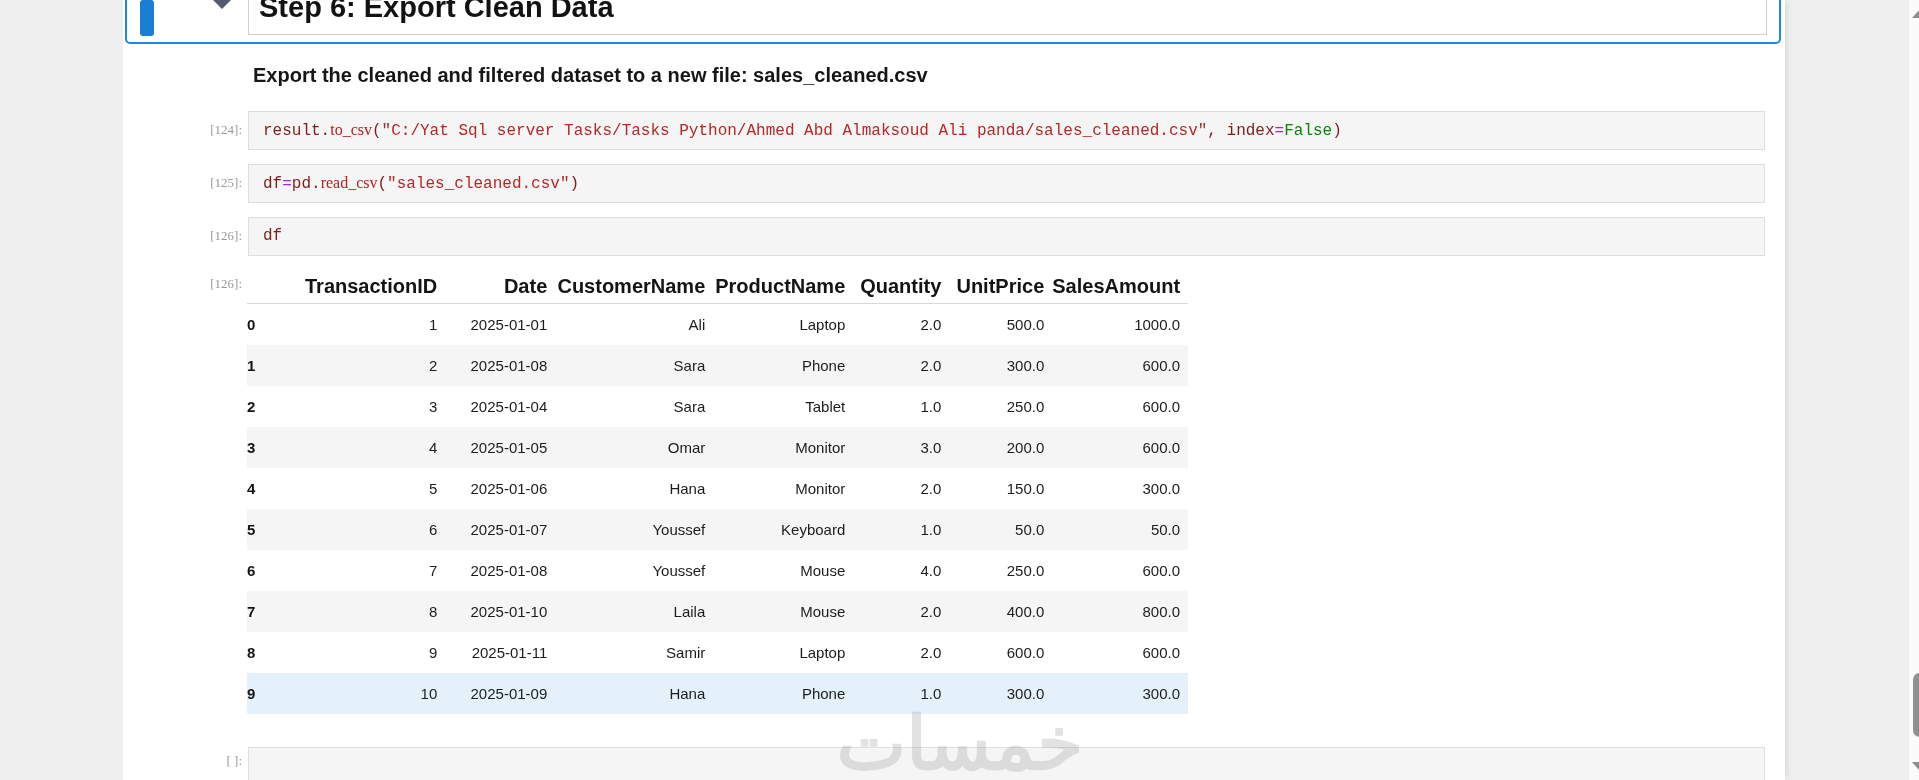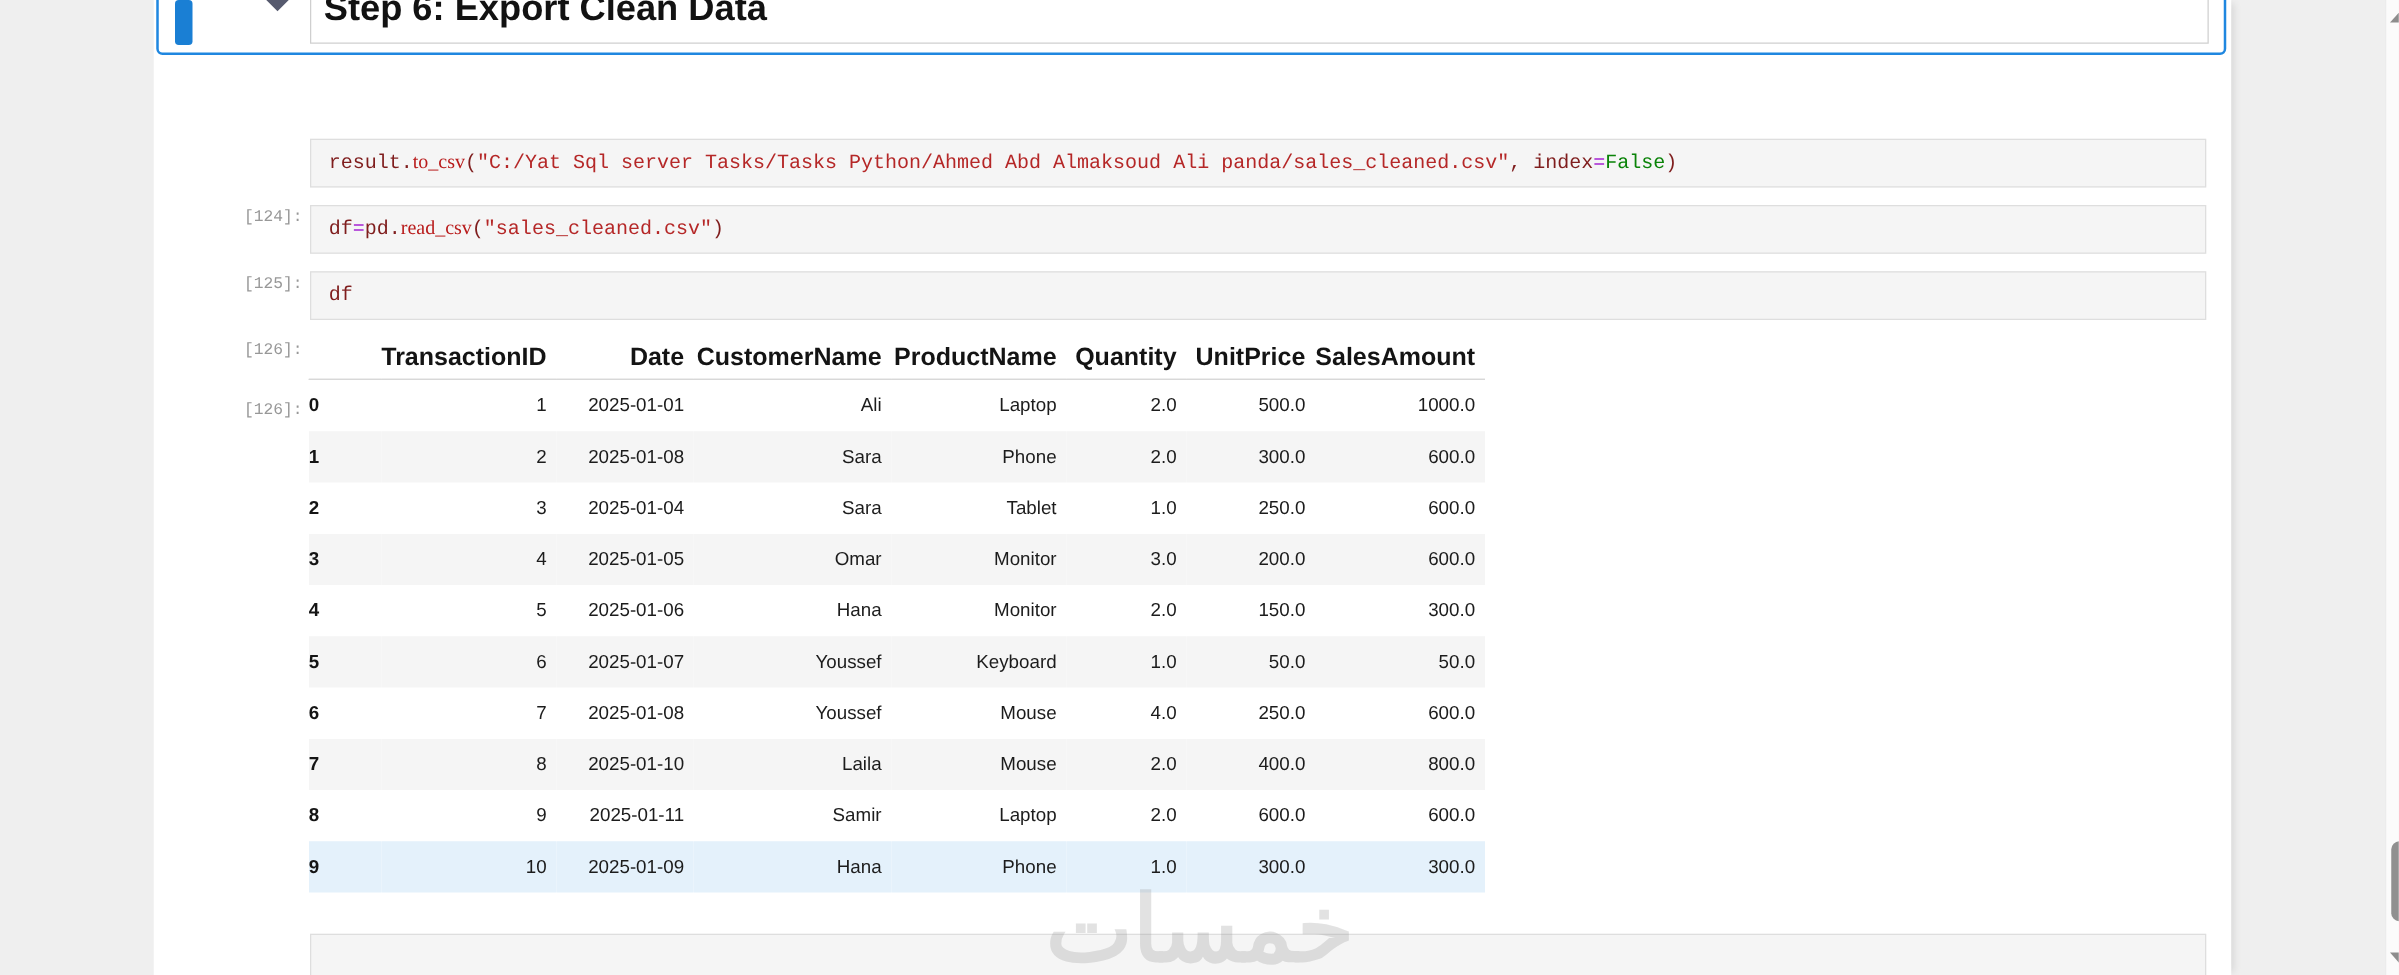--- a/index.html
+++ b/index.html
@@ -44,23 +44,22 @@
   }
 
   .subtitle{
     position:absolute;left:253px;top:64px;
     font-size:20px;font-weight:bold;color:#161616;white-space:nowrap;
   }
 
   
   .prompt{
     position:absolute;left:120px;width:122px;text-align:right;
-    font-family:Liberation Mono, monospace;font-size:13px;color:#989898;
+    font-family:Liberation Serif, serif;font-size:13px;color:#989898;
     white-space:pre;
-    margin-top:44px;
   }
   .input-box{
     position:absolute;left:248px;width:1517px;height:39px;
     background:#f5f5f5;border:1px solid #dedede;box-sizing:border-box;
   }
   .code-line{
     position:absolute;left:14px;top:9px;
     font-family:"Liberation Mono", monospace;font-size:16px;
     white-space:pre;color:#1f1f1f;
   }
@@ -128,20 +127,21 @@
 <div class="stage">
 
   <div class="panel"></div>
 
   <div class="md-cell"></div>
   <div class="sel-bar"></div>
   <div class="collapser"></div>
   <div class="heading-box"></div>
   <div class="heading-text">Step 6: Export Clean Data</div>
 
+  <div class="subtitle">Export the cleaned and filtered dataset to a new file: sales_cleaned.csv</div>
 
   <div class="prompt" style="top:122px">[124]:</div>
   <div class="input-box" style="top:111px">
     <div class="code-line"><span class="tok-plain">result.</span><span class="tok-func">to_csv</span><span class="tok-plain">(</span><span class="tok-str">"C:/Yat Sql server Tasks/Tasks Python/Ahmed Abd Almaksoud Ali panda/sales_cleaned.csv"</span><span class="tok-plain">, index</span><span class="tok-op">=</span><span class="tok-kw">False</span><span class="tok-plain">)</span></div>
   </div>
 
   <div class="prompt" style="top:175px">[125]:</div>
   <div class="input-box" style="top:164px">
     <div class="code-line"><span class="tok-plain">df</span><span class="tok-op">=</span><span class="tok-plain">pd.</span><span class="tok-func">read_csv</span><span class="tok-plain">(</span><span class="tok-str">"sales_cleaned.csv"</span><span class="tok-plain">)</span></div>
   </div>

